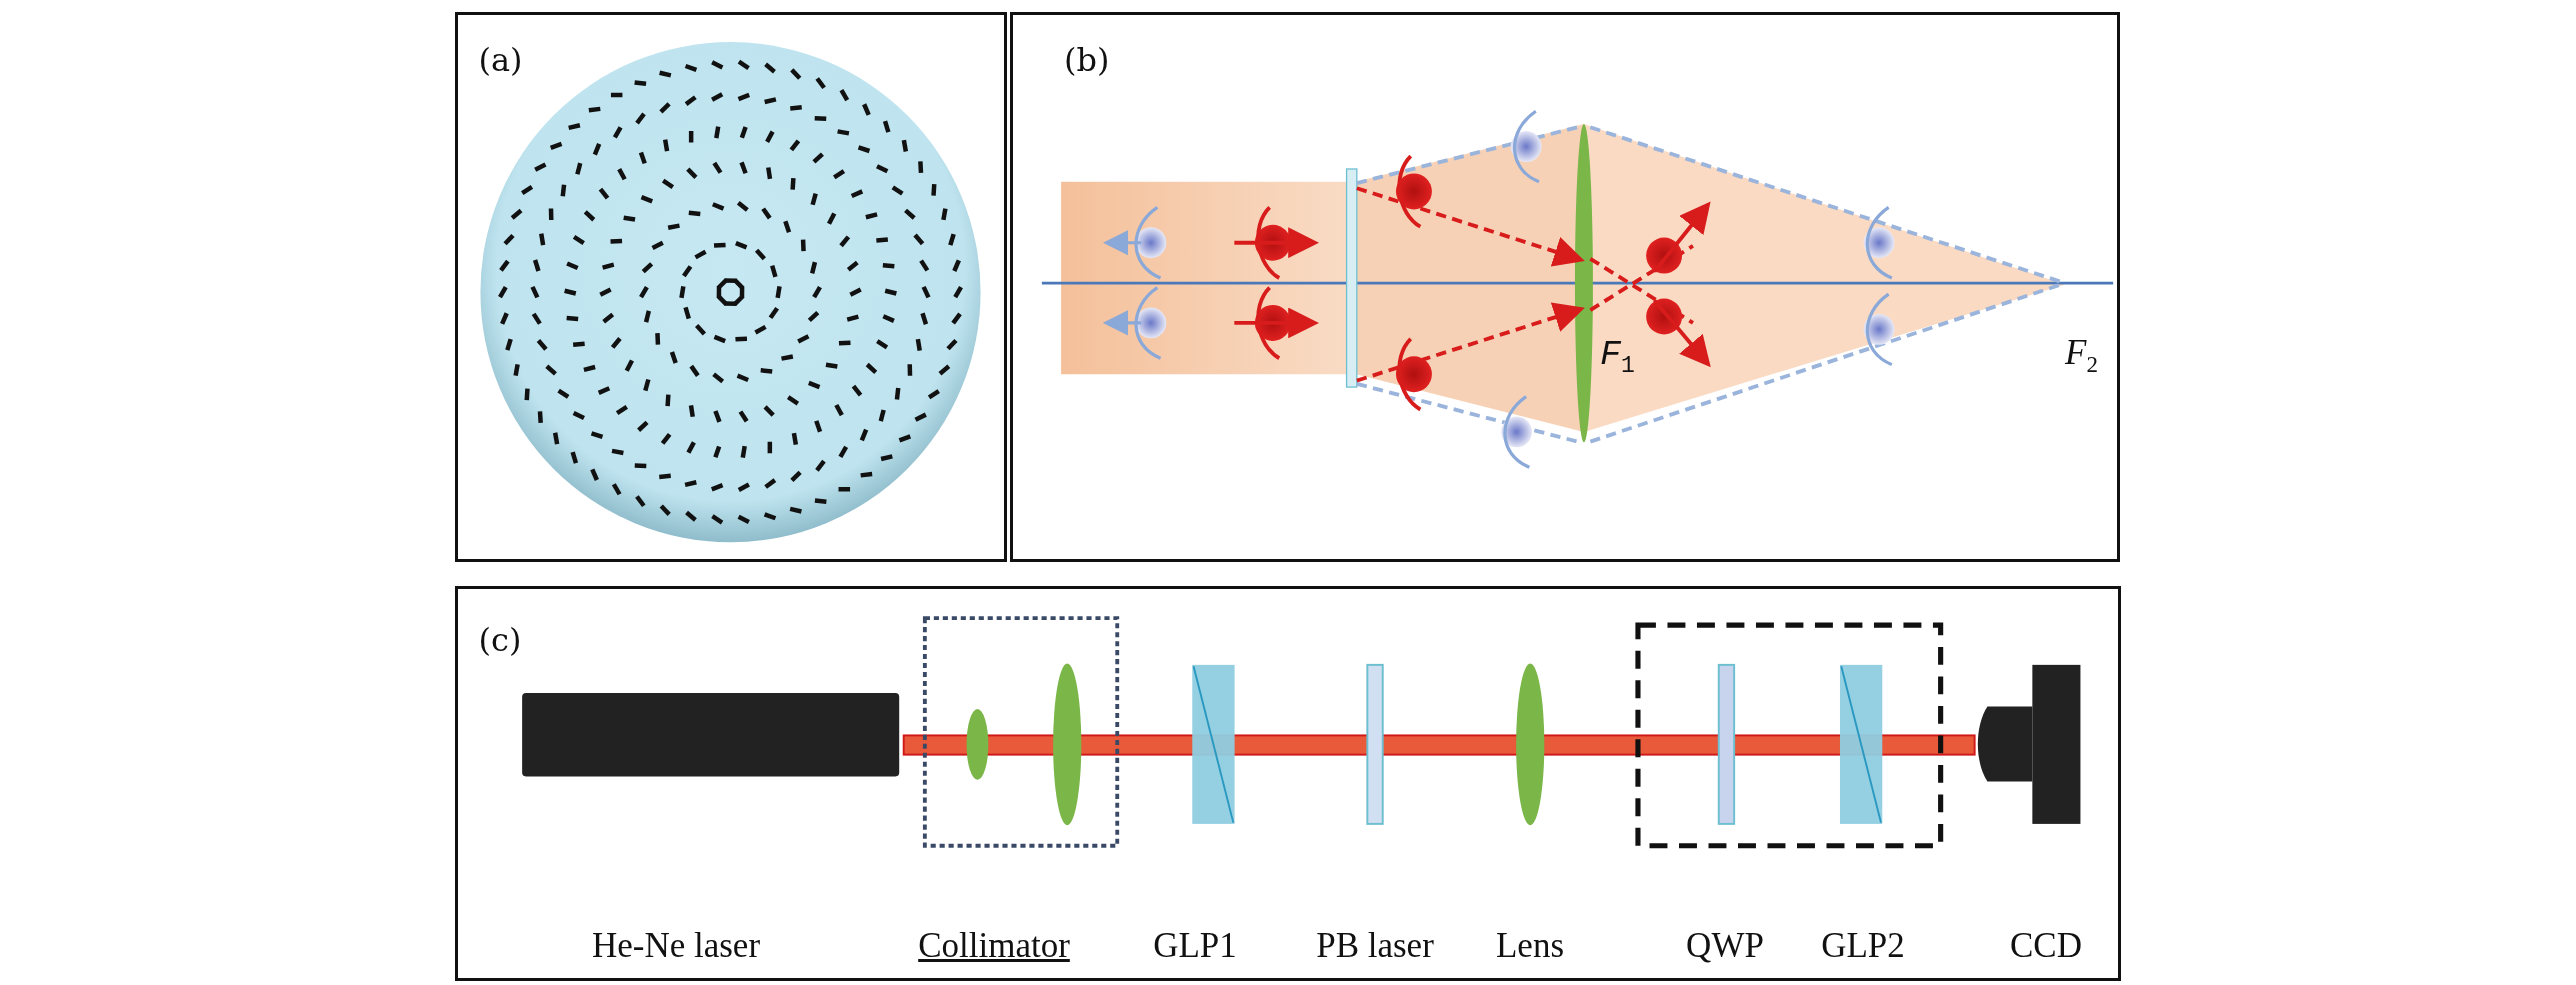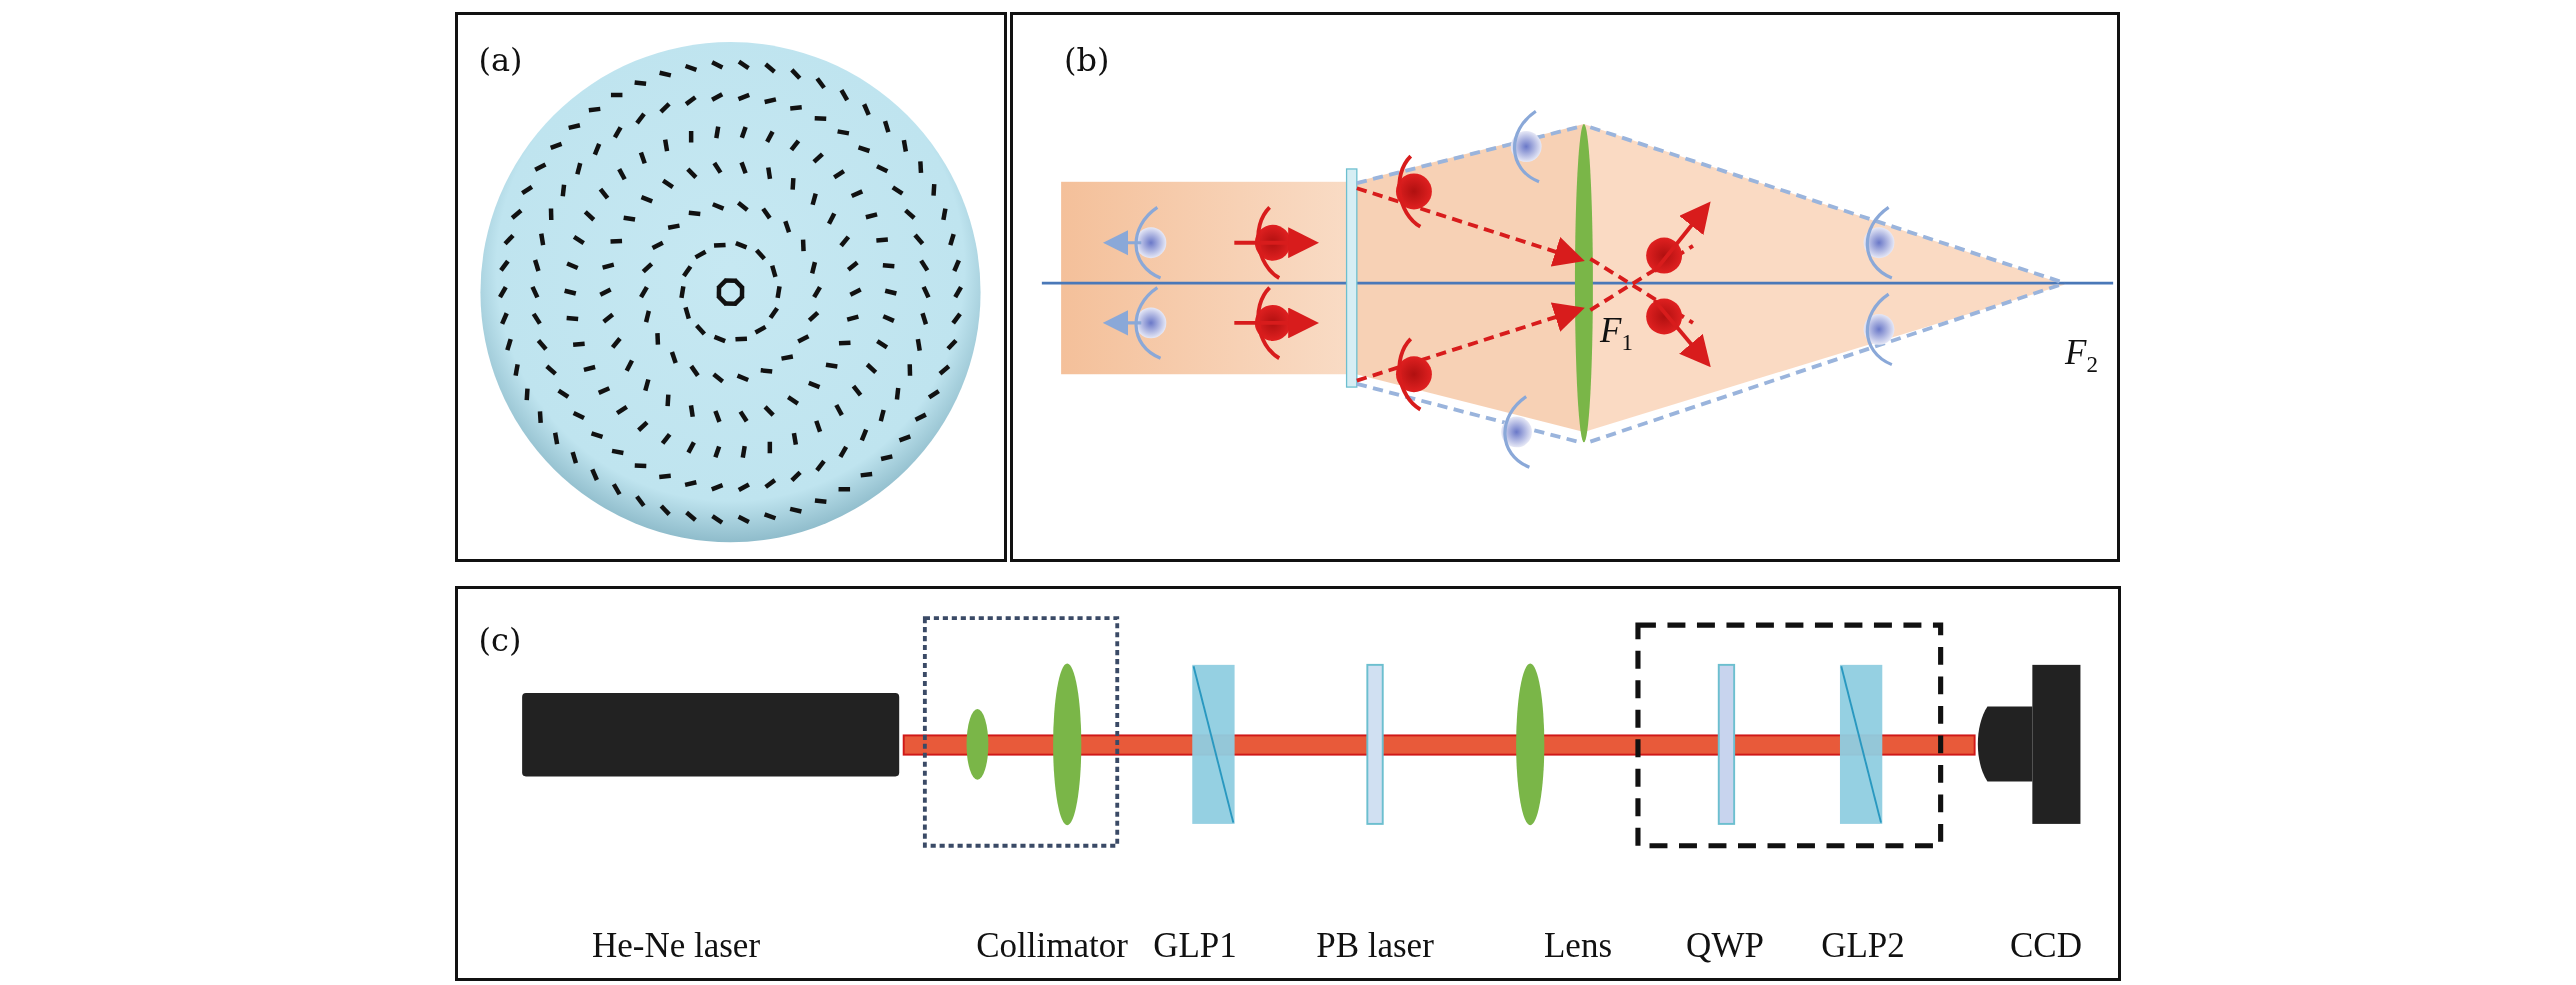--- a/index.html
+++ b/index.html
@@ -325,21 +325,21 @@
       <line x1="345" y1="355" x2="465" y2="355" marker-end="url(#ar)"></line>
       <line x1="345" y1="480" x2="465" y2="480" marker-end="url(#ar)"></line>
       <path d="M400,300 C370,330 380,390 415,410"></path>
       <path d="M400,425 C370,455 380,515 415,535"></path>
       <path d="M620,220 C590,250 600,310 635,330"></path>
       <path d="M620,505 C590,535 600,595 635,615"></path>
       <line x1="1000" y1="400" x2="1080" y2="300" marker-end="url(#ar)"></line>
       <line x1="1000" y1="445" x2="1080" y2="540" marker-end="url(#ar)"></line>
     </g>
   </svg>
-  <div class="flabel" style="left:587px;top:296px;"><span>F</span><sub>1</sub></div>
+  <div class="flabel" style="left:587px;top:320px;font-family:Liberation Mono, monospace;"><span>F</span><sub>1</sub></div>
   <div class="flabel" style="left:1052px;top:318px;"><span>F</span><sub>2</sub></div>
 </div>
 
 <div class="panel" id="pc">
   <div class="plabel" style="left:20.5px;top:32px;">(c)</div>
   <svg width="1659" height="389" viewBox="0 0 2587 606">
 
     <rect x="695" y="228" width="1670" height="30" fill="#e85a3a" stroke="#d01818" stroke-width="3"></rect>
 
     <rect x="100" y="162" width="588" height="130" rx="6" fill="#222"></rect>
@@ -359,21 +359,21 @@
 
     <rect x="1966" y="118" width="24" height="248" fill="#c8d4ee" stroke="#6cbfcf" stroke-width="3"></rect>
 
     <rect x="2155" y="118" width="66" height="248" fill="#8fcde0" opacity="0.95"></rect>
     <line x1="2157" y1="120" x2="2219" y2="364" stroke="#2a98c0" stroke-width="3"></line>
 
     <path d="M2385,183 L2455,183 L2455,300 L2385,300 C2365,270 2365,213 2385,183 z" fill="#222"></path>
     <rect x="2455" y="118" width="75" height="248" fill="#222"></rect>
   </svg>
   <div class="clabel" style="left:218px;">He-Ne laser</div>
-  <div class="clabel" style="left:594px;">Collimator</div>
+  <div class="clabel" style="left:536px;text-decoration:underline;">Collimator</div>
   <div class="clabel" style="left:737px;">GLP1</div>
   <div class="clabel" style="left:917px;">PB laser</div>
-  <div class="clabel" style="left:1072px;margin-left:48px;">Lens</div>
+  <div class="clabel" style="left:1072px;">Lens</div>
   <div class="clabel" style="left:1267px;">QWP</div>
   <div class="clabel" style="left:1405px;">GLP2</div>
   <div class="clabel" style="left:1588px;">CCD</div>
 </div>
 
 
 </body></html>

